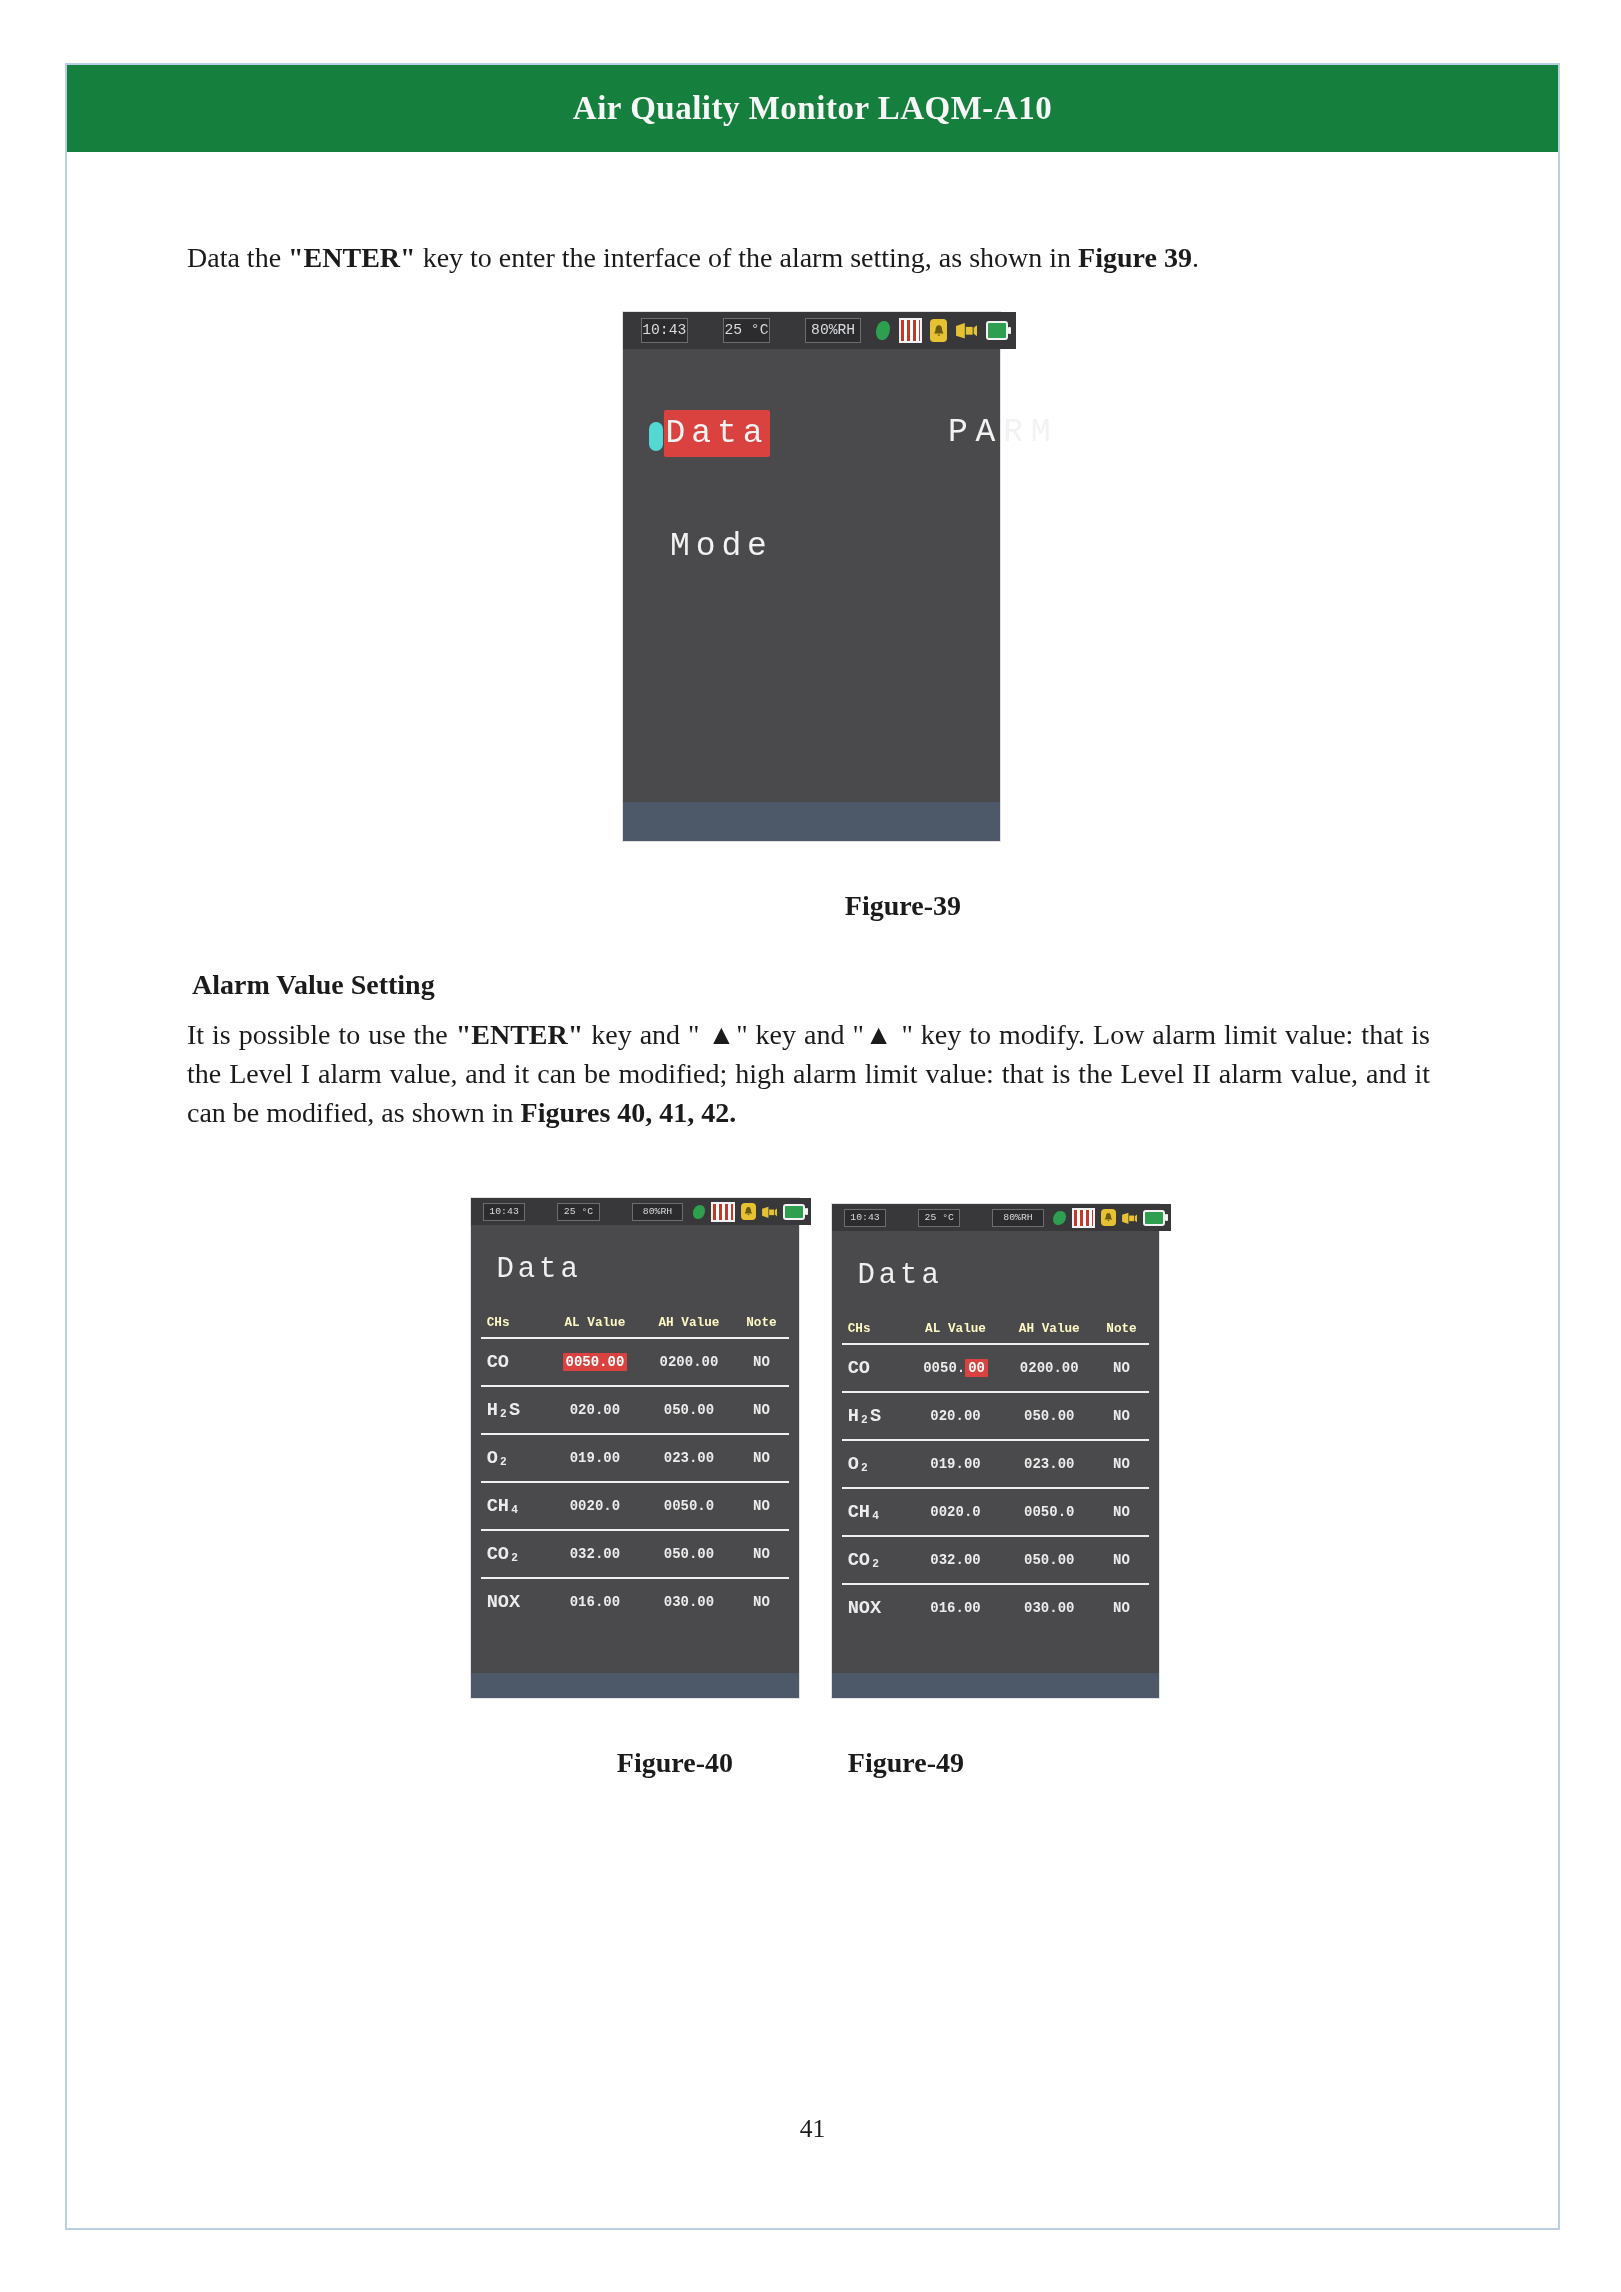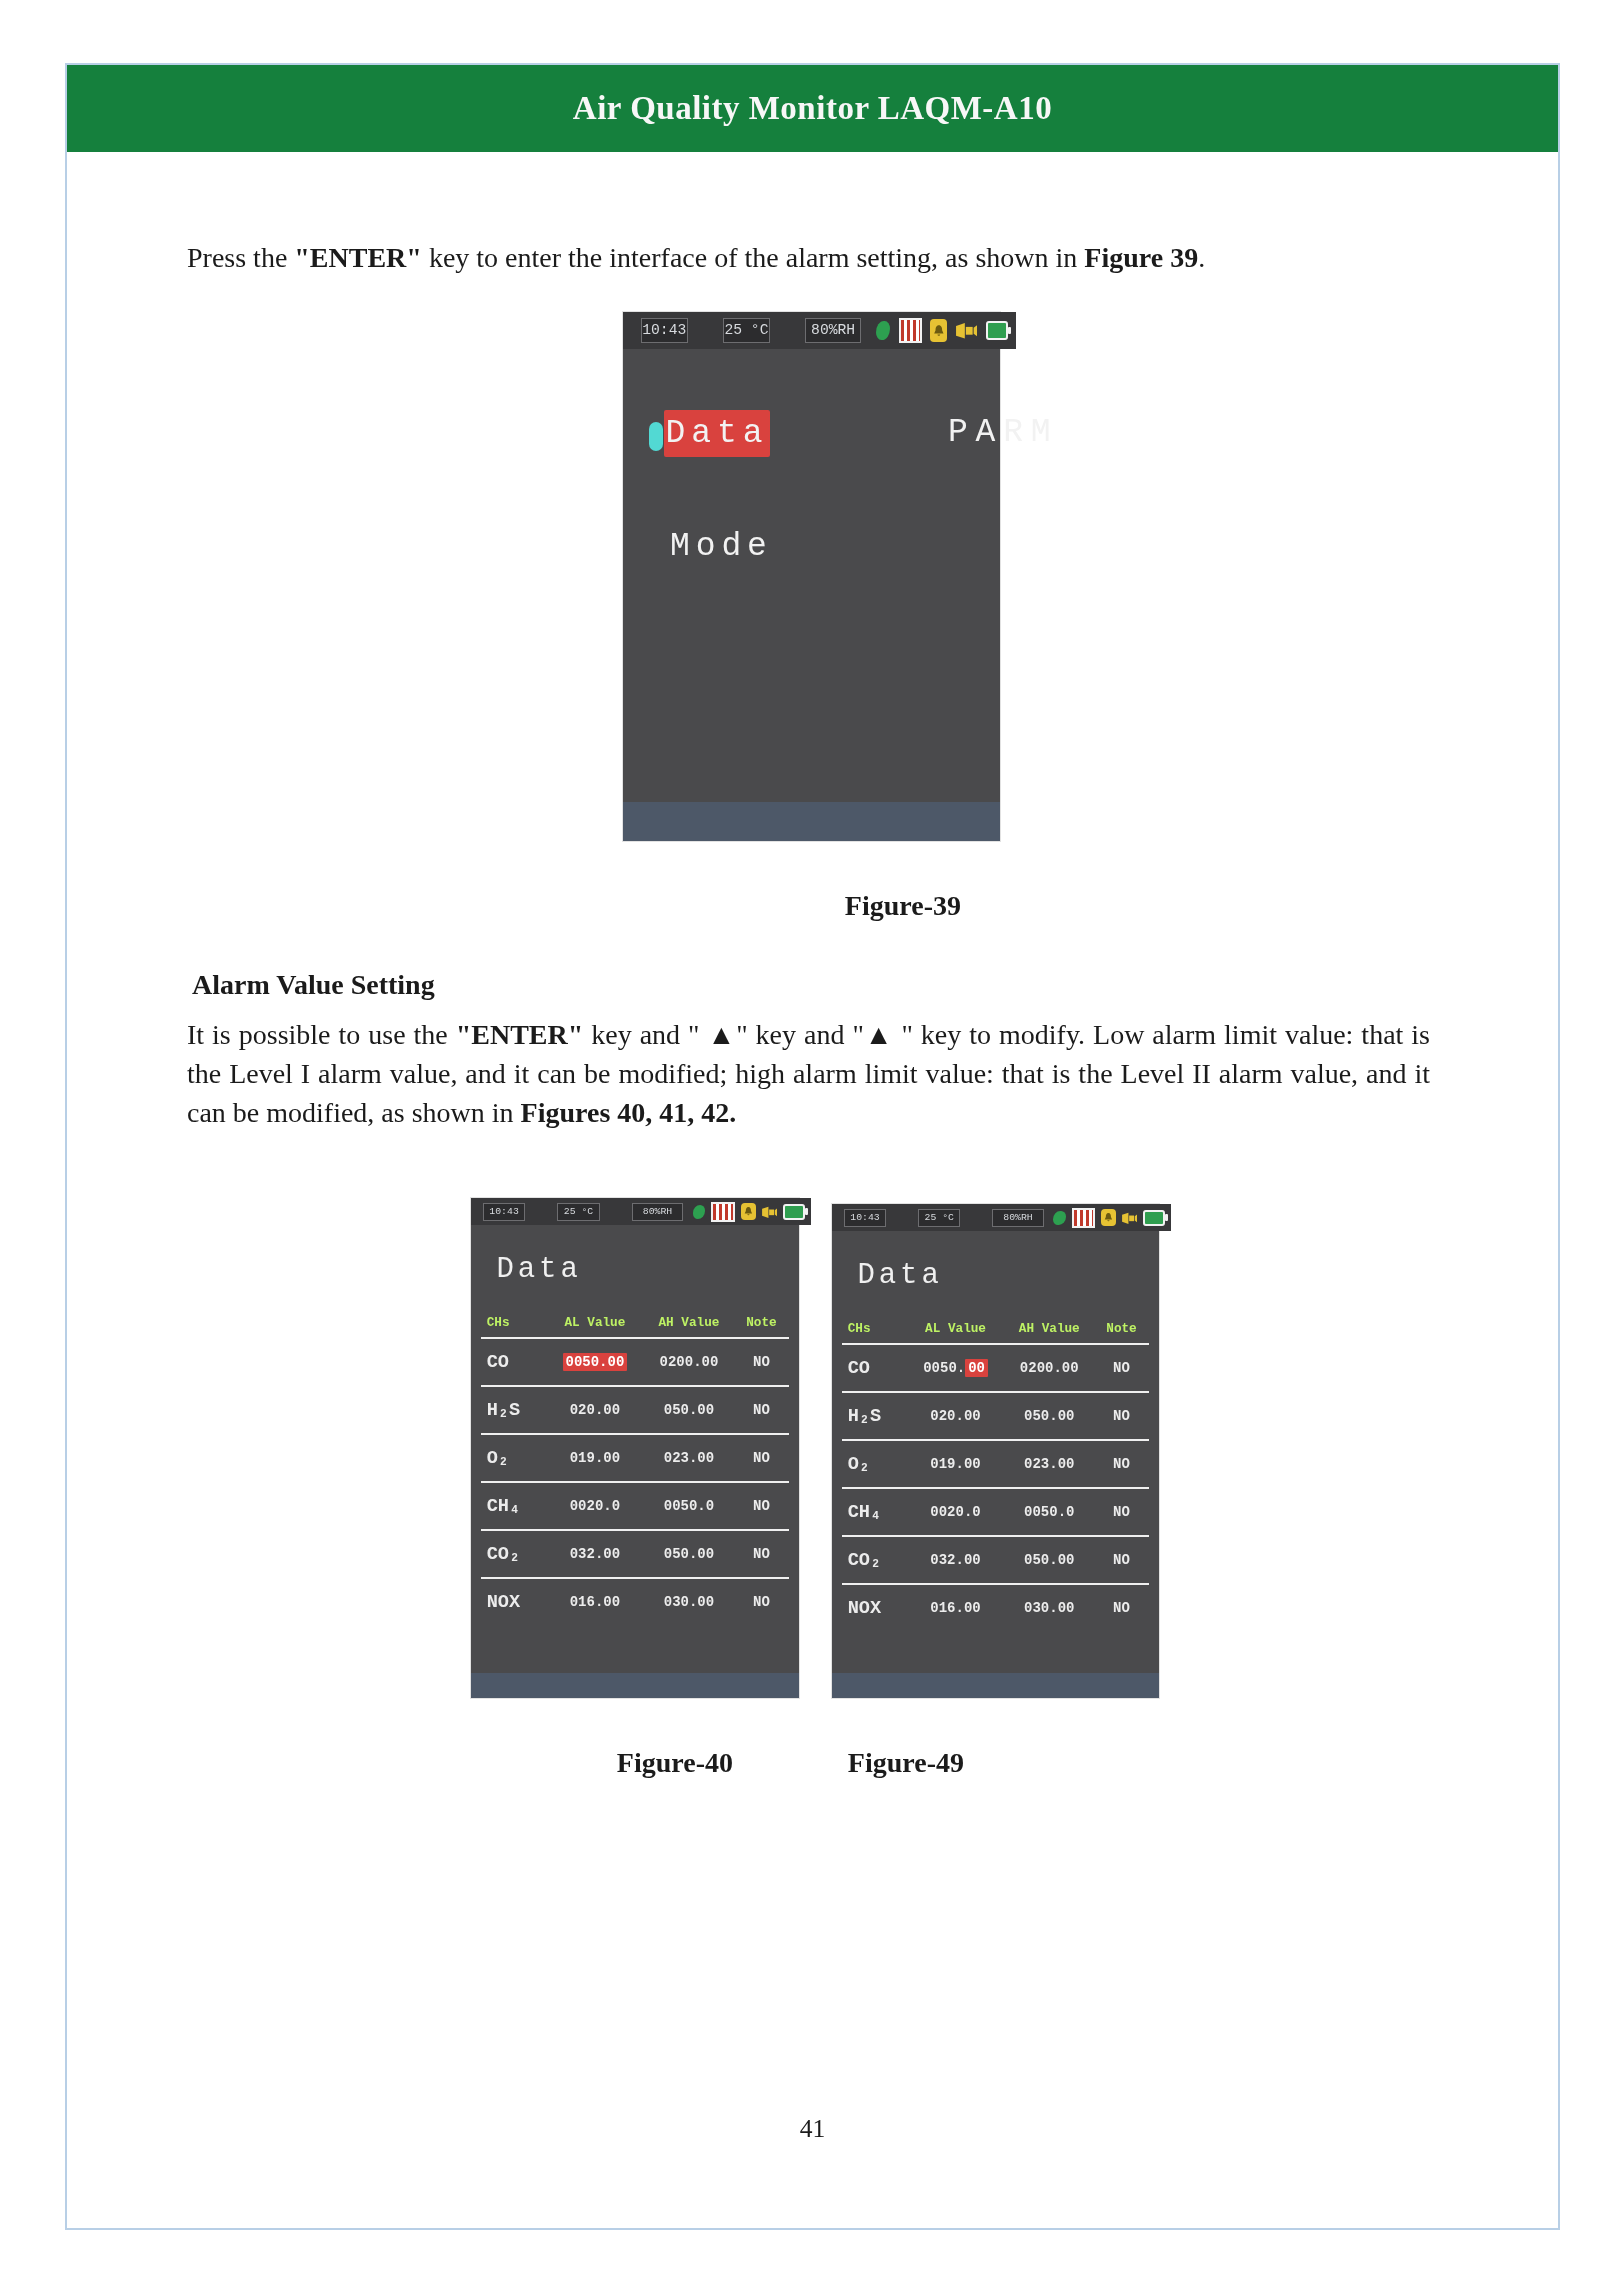--- a/index.html
+++ b/index.html
@@ -36,40 +36,40 @@
   
   .menu-item{position:absolute;font-size:33px;letter-spacing:5.9px;color:#f2f2f2;}
   .sel-box{position:absolute;background:#d9423e;border-radius:2px;display:flex;
         align-items:center;justify-content:center;}
   .pointer{position:absolute;background:#52d9d3;border-radius:7.8px;}
 
   
   .scr-title{position:absolute;font-size:29px;letter-spacing:3.9px;color:#f0f0f0;}
   .gtable{position:absolute;left:9.8px;right:9.8px;top:110px;}
   .ghead{display:grid;grid-template-columns:21% 32% 29% 18%;height:29px;align-items:center;
-        font-size:12.7px;font-weight:bold;border-bottom:2px solid #f0f0f0;color:#bef264;}
+        font-size:12.7px;font-weight:bold;border-bottom:2px solid #f0f0f0;color:#fef9c3;}
   .trow{display:grid;grid-template-columns:21% 32% 29% 18%;height:46px;align-items:center;}
   .trow:not(:last-child){border-bottom:2.9px solid #f0f0f0;}
   .tcell{text-align:center;font-size:14px;font-weight:bold;white-space:nowrap;}
   .tcell.c0{text-align:left;padding-left:5.9px;font-size:18.6px;}
   .ghead .hc{text-align:center;}
   .ghead .hc.h0{text-align:left;padding-left:5.9px;}
   .hl{background:#d9423e;color:#ffffff;padding:1px 2.9px;border-radius:1px;}
 </style>
 </head>
 <body>
 
 <div class="page">
   <div class="border-box">
 
     <div class="hdr">
       <div class="hdr-title">Air Quality Monitor LAQM-A10</div>
     </div>
 
-    <div class="para" style="top:173px;"><span>Press the </span><span class="b">"ENTER"</span><span> key to enter the interface of the alarm setting, as shown in </span><span class="b">Figure 39</span><span>.</span></div>
+    <div class="para" style="top:173px;"><span>Data the </span><span class="b">"ENTER"</span><span> key to enter the interface of the alarm setting, as shown in </span><span class="b">Figure 39</span><span>.</span></div>
 
     <div class="screen" style="left:556px;top:247px;width:377px;height:529px;">
       <div class="sbar" style="height:37px;padding:0 7.8px;gap:8.8px;">
         <span class="sbox" style="width:65px;font-size:14.7px;line-height:23.5px;margin-left:9.8px;">10:43</span>
         <span class="sbox" style="width:65px;font-size:14.7px;line-height:23.5px;">25 °C</span>
         <span class="sbox" style="width:78px;font-size:14.7px;line-height:23.5px;">80%RH</span>
         <span class="icn leaf" style="width:19.6px;height:19.6px;margin-left:5.9px;"></span>
         <span class="icn stripes" style="width:27.4px;height:21.6px;"></span>
         <span class="icn alert-bg" style="width:23.5px;height:23.5px;">
           <svg width="13.7" height="13.7" viewBox="0 0 10 10">

